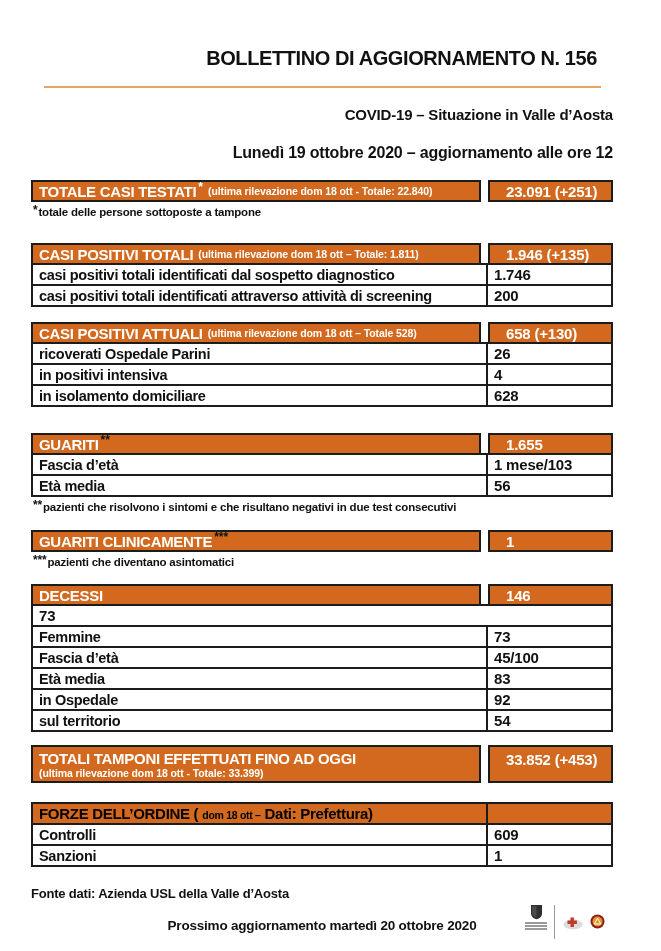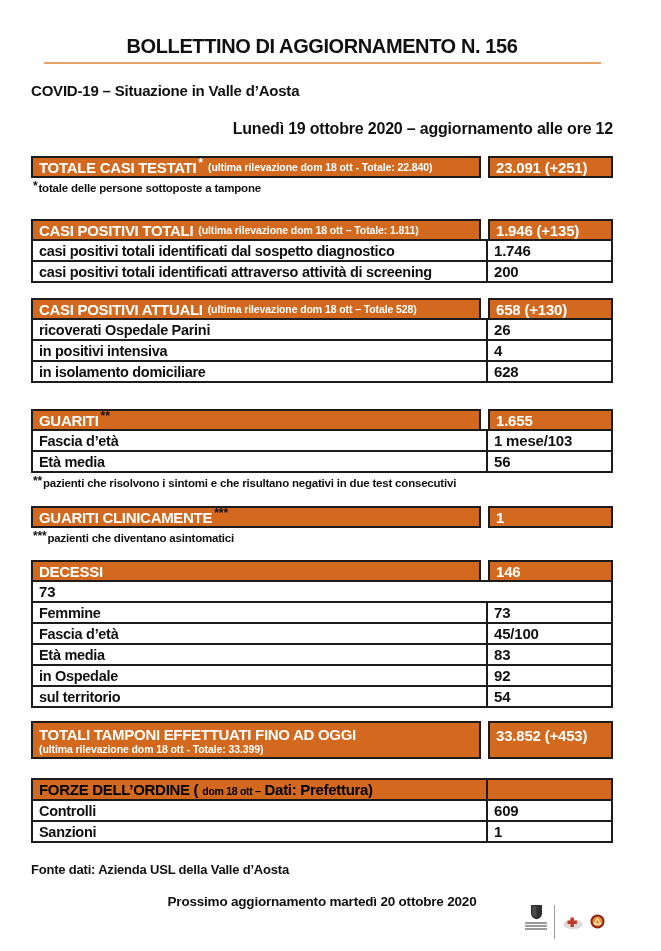--- a/index.html
+++ b/index.html
@@ -9,35 +9,35 @@
     --text-black:#111111;
   }
   *{box-sizing:border-box}
   html,body{margin:0;padding:0;background:#ffffff}
   .page{
     width:661px;height:951px;background:#ffffff;position:relative;overflow:hidden;
     font-family:"Liberation Sans",sans-serif;color:var(--text-black);
   }
   .content{padding:31px 48px 0 31px}
 
-  .title{margin:4px;text-align:center;font-size:20px;font-weight:bold;letter-spacing:-0.4px}
+  .title{margin:16px;text-align:right;font-size:20px;font-weight:bold;letter-spacing:-0.4px}
   .title-rule{height:0;border-bottom:2px solid var(--title-rule);margin:4px 12px 0 13px}
-  .subtitle{margin:18px 0 0;text-align:left;font-size:15px;font-weight:bold;letter-spacing:-0.2px}
+  .subtitle{margin:18px 0 0;text-align:right;font-size:15px;font-weight:bold;letter-spacing:-0.2px}
   .dateline{margin:21px 0 0;text-align:right;font-size:16px;font-weight:bold;letter-spacing:-0.2px}
 
   .sec{width:582px}
   
   .hrow{display:flex;width:582px}
   .hcell{
     background:var(--accent-orange);border:2px solid var(--border-dark);color:#fff;
     display:flex;align-items:center;height:22px;
   }
   .hlabel{width:450px;padding-left:6px;overflow:hidden;white-space:nowrap}
   .hgap{width:7px;background:transparent}
-  .hvalue{width:125px;padding-left:6px;font-weight:bold;font-size:15px;letter-spacing:-0.2px}
+  .hvalue{width:125px;padding-left:16px;font-weight:bold;font-size:15px;letter-spacing:-0.2px}
   .htitle{font-weight:bold;font-size:15px;letter-spacing:-0.3px}
   .hnote{font-weight:bold;font-size:10.5px;margin-left:5px;letter-spacing:-0.1px}
   .sup{font-weight:bold;font-size:12px;position:relative;top:-4px;margin-left:2px}
   .sup-white{color:#fff}
   .sup-black{color:#111}
 
   
   .hrow.tall .hcell{height:38px}
   .hrow.tall .hlabel{display:block;padding-top:3px}
   .hrow.tall .htitle{display:block;line-height:17px}

